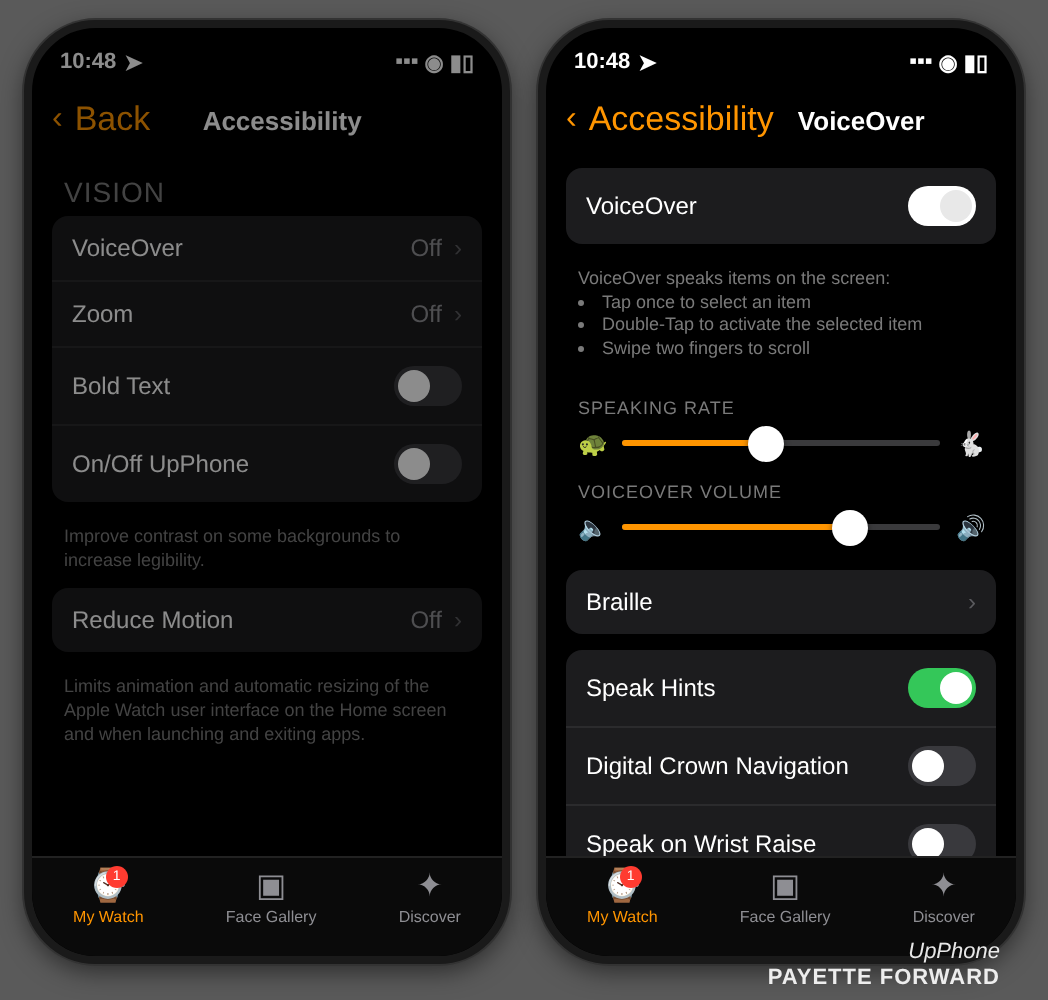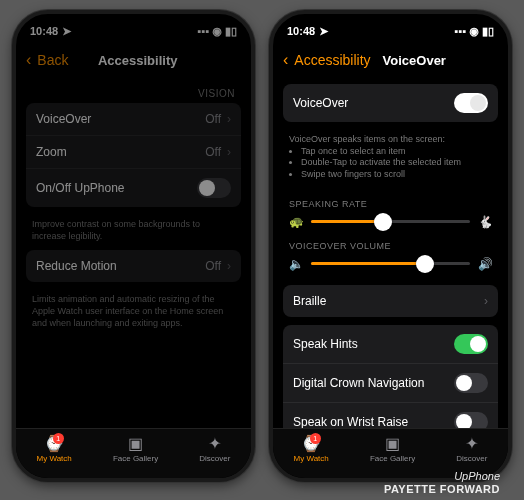--- a/index.html
+++ b/index.html
@@ -32,27 +32,27 @@
     align-items: center; padding: 4px 14px 0; color: #fff;
     font-size: 11px; font-weight: 600;
   }
   .statusbar .left { display: flex; align-items: center; gap: 4px; }
   .statusbar .right { display: flex; align-items: center; gap: 3px; }
   .navbar {
     height: 32px; display: flex; align-items: center;
     padding: 0 10px; gap: 6px;
   }
   .back-chevron { color: #ff9500; font-size: 16px; }
-  .back-text { color: #ff9500; font-size: 14px; }
+  .back-text { color: #ff9500; font-size: 17px; }
   .title { color: #fff; font-size: 13px; font-weight: 600; flex: 0 0 auto; }
   .navbar.center .title { margin: 0 auto; transform: translateX(-20px); }
   .content { flex: 1; overflow: hidden; padding: 0 10px; font-size: 11px; color: #fff; }
   .phone.dim .content, .phone.dim .navbar, .phone.dim .statusbar { opacity: .55; }
-  .section-hdr { color: #7a7a7a; font-size: 10px; letter-spacing: .5px;
-    text-transform: uppercase; padding: 12px 6px 4px; text-align: right; }
+  .section-hdr { color: #7a7a7a; font-size: 14px; letter-spacing: .5px;
+    text-transform: uppercase; padding: 12px 6px 4px; }
   .card { background: #1c1c1e; border-radius: 8px; overflow: hidden; margin-bottom: 8px; }
   .row {
     display: flex; align-items: center; justify-content: space-between;
     padding: 9px 10px; border-bottom: 1px solid #2b2b2d; min-height: 32px;
   }
   .row:last-child { border-bottom: none; }
   .row .label { color: #fff; font-size: 12px; }
   .row .trail { display: flex; align-items: flex-start; gap: 6px; }
   .row .value { color: #8e8e93; font-size: 12px; }
   .chev-r { color: #5a5a5e; font-size: 12px; }
@@ -137,20 +137,26 @@
           </span>
       </div>
       <div class="row">
         <span class="label">Zoom</span>
         <span class="trail">
             <span class="value">Off</span>
             <span class="chev-r">›</span>
           </span>
       </div>
       <div class="row">
+        <span class="label">Bold Text</span>
+        <div class="toggle">
+            <div class="knob"></div>
+          </div>
+      </div>
+      <div class="row">
         <span class="label">On/Off UpPhone</span>
         <div class="toggle">
             <div class="knob"></div>
           </div>
       </div>
     </div>
     <div class="hint">Improve contrast on some backgrounds to increase legibility.</div>
 
     <div class="card">
       <div class="row">

